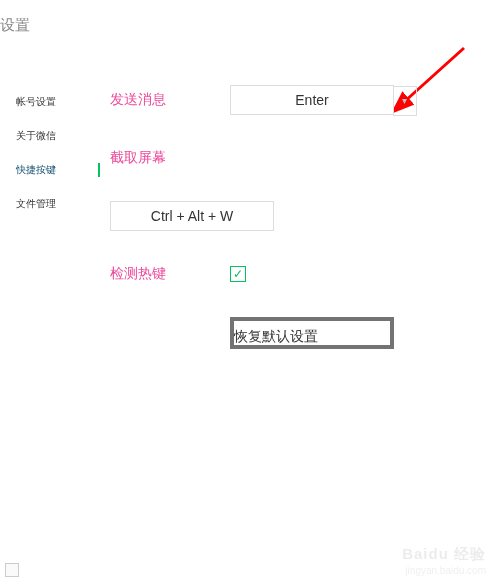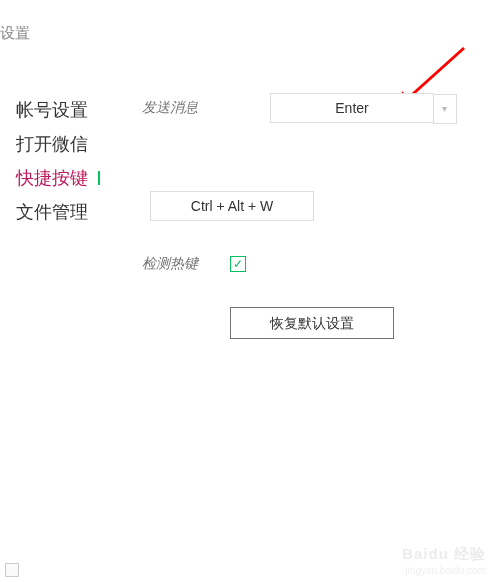--- a/index.html
+++ b/index.html
@@ -7,42 +7,42 @@
       font-family: "Microsoft YaHei", "PingFang SC", sans-serif;
       font-size: 14px;
       color: #333;
       background: #fff;
       width: 500px;
       height: 582px;
       position: relative;
       overflow: hidden;
     }
     .window-title {
-      padding: 24px 0 0 0;
+      padding: 16px 0 0 0;
       color: #888;
       font-size: 15px;
     }
     .container {
       display: flex;
       margin-top: 50px;
     }
     .sidebar {
       width: 110px;
       padding-left: 16px;
     }
     .sidebar-item {
       position: relative;
       height: 34px;
       line-height: 34px;
       color: #333;
       cursor: pointer;
-      font-size: 18px;
+      font-size: 10px;
     }
     .sidebar-item.active {
-      color: #be185d;
+      color: #0c4a6e;
       font-family: Liberation Serif, serif;
     }
     .active-indicator {
       position: absolute;
       right: 10px;
       top: 10px;
       width: 2px;
       height: 14px;
       background: #07c160;
     }
@@ -59,35 +59,32 @@
       flex: 1;
       padding-top: 0;
     }
     .row {
       display: flex;
       align-items: center;
       margin-bottom: 34px;
     }
     .row-label {
       width: 120px;
-      text-align: center;
-      color: #737373;
-      font-size: 14px;
-      font-style: italic;
+      color: #ec4899;
+      font-size: 14px;
     }
     .hotkey-box {
       width: 164px;
       height: 30px;
       border: 1px solid #ddd;
       text-align: center;
       line-height: 28px;
       font-size: 14px;
       background: #fff;
       position: relative;
-      margin-left: 40px;
     }
     .dropdown-caret {
       position: absolute;
       right: -24px;
       top: 0;
       width: 24px;
       height: 30px;
       border: 1px solid #ddd;
       border-left: none;
       display: flex;
@@ -107,23 +104,23 @@
       margin-right: 8px;
       display: flex;
       align-items: center;
       justify-content: center;
       color: #07c160;
       font-size: 12px;
     }
     .reset-btn {
       width: 164px;
       height: 32px;
-      border: 1px solid #737373;
+      border: 4px solid #737373;
       background: #fff;
-      text-align: center;
+      text-align: left;
       line-height: 30px;
       font-size: 14px;
       cursor: pointer;
       margin-left: 120px;
       margin-top: 10px;
     }
     .arrow-svg {
       position: absolute;
       top: 44px;
       left: 388px;
@@ -168,21 +165,21 @@
   </defs>
   <line x1="76" y1="4" x2="16" y2="58" stroke="#ff0000" stroke-width="3" marker-end="url(#ah)"></line>
 </svg>
 
 <div class="container">
   <div class="sidebar">
     <div class="sidebar-item">
       <span>帐号设置</span>
     </div>
     <div class="sidebar-item">
-      <span>打开微信</span>
+      <span>关于微信</span>
     </div>
     <div class="sidebar-item active">
       <span>快捷按键</span>
       <span class="active-indicator"></span>
     </div>
     <div class="sidebar-item">
       <span>文件管理</span>
     </div>
   </div>
 
@@ -192,20 +189,21 @@
       <div class="row-label">发送消息</div>
       <div class="hotkey-box">
         <span>Enter</span>
         <div class="dropdown-caret">
           <span>▾</span>
         </div>
       </div>
     </div>
 
     <div class="row">
+      <div class="row-label">截取屏幕</div>
     </div>
 
     <div class="row">
       <div class="hotkey-box">
         <span>Ctrl + Alt + W</span>
       </div>
     </div>
 
     <div class="row">
       <div class="row-label">检测热键</div>

